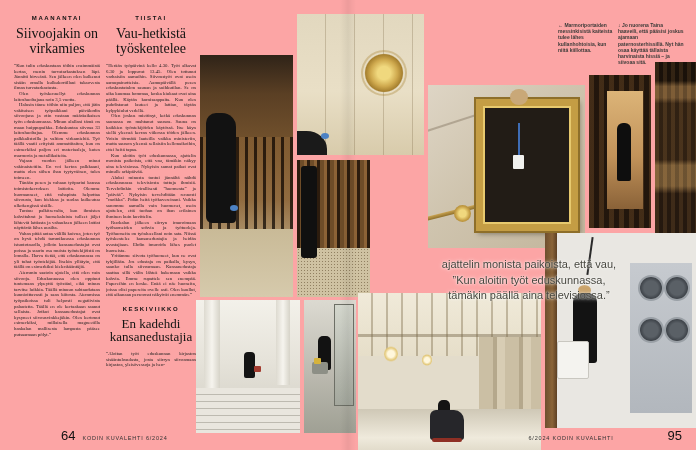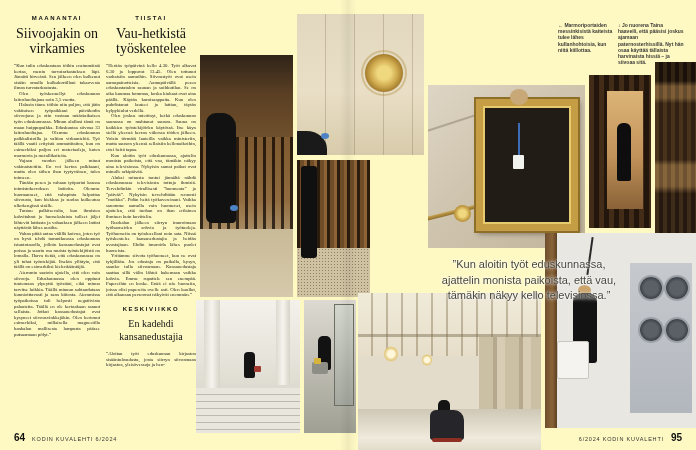--- a/index.html
+++ b/index.html
@@ -1,33 +1,33 @@
 <!DOCTYPE html>
 <html><head>
 <meta charset="utf-8">
 <style>
   html,body{margin:0;padding:0;background:#888;}
   .spread{
     position:relative;width:696px;height:450px;margin:0 auto;
-    background:#fef9c3;overflow:hidden;
+    background:#fca5a5;overflow:hidden;
     font-family:"Liberation Serif",serif;color:#1c1c1a;
   }
   
   .col{position:absolute;top:15px;overflow:hidden;}
   .col1{left:14px;width:86px;height:420px;}
   .col2{left:106px;width:90px;height:420px;}
   .kicker{
     font-family:"Liberation Sans",sans-serif;font-size:6px;font-weight:bold;
     letter-spacing:1.6px;text-align:center;margin:0 0 5px 0;color:#111;
   }
   .headline{
     font-family:"Liberation Serif",serif;font-weight:400;
     font-size:14px;line-height:15px;text-align:center;margin:0 0 7px 0;color:#141412;
   }
-  .headline.small{font-size:10px;line-height:13.5px;font-family:Liberation Serif, serif;}
+  .headline.small{font-size:13px;line-height:13.5px;font-family:Liberation Serif, serif;}
   .bodytext p{
     font-size:4.8px;line-height:5.6px;text-align:justify;margin:0;color:#222;
   }
   .bodytext p + p{text-indent:5px;}
   .section2{margin-top:8px;}
   
   .caption{
     position:absolute;font-family:"Liberation Sans",sans-serif;
     font-size:5px;line-height:6.2px;font-weight:bold;color:#3a3a38;
   }
@@ -39,21 +39,21 @@
     font-family:"Liberation Sans",sans-serif;font-size:11px;line-height:15.5px;
     text-align:center;color:#47473f;
     text-shadow:0 0 2px rgba(255,255,255,.95),0 0 4px rgba(255,255,255,.85);
   }
   .pullquote p{margin:0;}
   
   .footer{
     position:absolute;bottom:7px;font-family:"Liberation Sans",sans-serif;
     font-size:5.5px;letter-spacing:.8px;color:#333;z-index:7;
   }
-  .footer .pagenum{font-weight:bold;font-size:10px;letter-spacing:0;color:#111;}
+  .footer .pagenum{font-weight:normal;font-size:13px;letter-spacing:0;color:#111;margin-left:47px;}
   .footer-left{left:14px;}
   .footer-right{right:14px;text-align:right;}
   
   .photo{position:absolute;overflow:hidden;background:#ccc;}
   .ph-a{left:200px;top:55px;width:93px;height:242px;
     background:linear-gradient(180deg,#2f2318 0%,#5a3f24 16%,#79572f 42%,#97744a 60%,#c9ba97 72%,#d6caac 100%);}
   .ph-a .benches{position:absolute;left:0;top:34%;width:100%;height:38%;
     background:repeating-linear-gradient(90deg,rgba(30,18,8,.85) 0 3px,rgba(140,100,55,.55) 3px 9px);}
   .ph-a .person{position:absolute;left:6px;top:58px;width:30px;height:110px;
     background:#121212;border-radius:10px 14px 4px 6px;}
@@ -266,23 +266,23 @@
     <div class="m-door md4"></div>
     <div class="hair"></div>
     <div class="person"></div>
     <div class="trolley"></div>
   </div>
 
   <p class="caption cap-railings">← Marmoriportaiden messinkisistä kaiteista tulee lähes kullanhohtoisia, kun niitä kiillottaa.</p>
   <p class="caption cap-paternoster">↓ Jo nuorena Taina haaveili, että pääsisi joskus ajamaan paternosterhissillä. Nyt hän osaa käyttää tällaista harvinaista hissiä – ja siivoaa sitä.</p>
 
   <div class="pullquote">
+      <p>ajattelin monista paikoista, että vau,</p>
       <p>”Kun aloitin työt eduskunnassa,</p>
-      <p>ajattelin monista paikoista, että vau,</p>
-      <p>tämäkin näkyy kello televisiossa.”</p>
+      <p>tämäkin päällä aina televisiossa.”</p>
     </div>
 
   <div class="gutter"></div>
 
   <div class="footer footer-left">
     <span class="pagenum">64</span>
     &nbsp;&nbsp;<span>KODIN KUVALEHTI 6/2024</span>
   </div>
   <div class="footer footer-right">
     <span>6/2024 KODIN KUVALEHTI</span>&nbsp;&nbsp;

